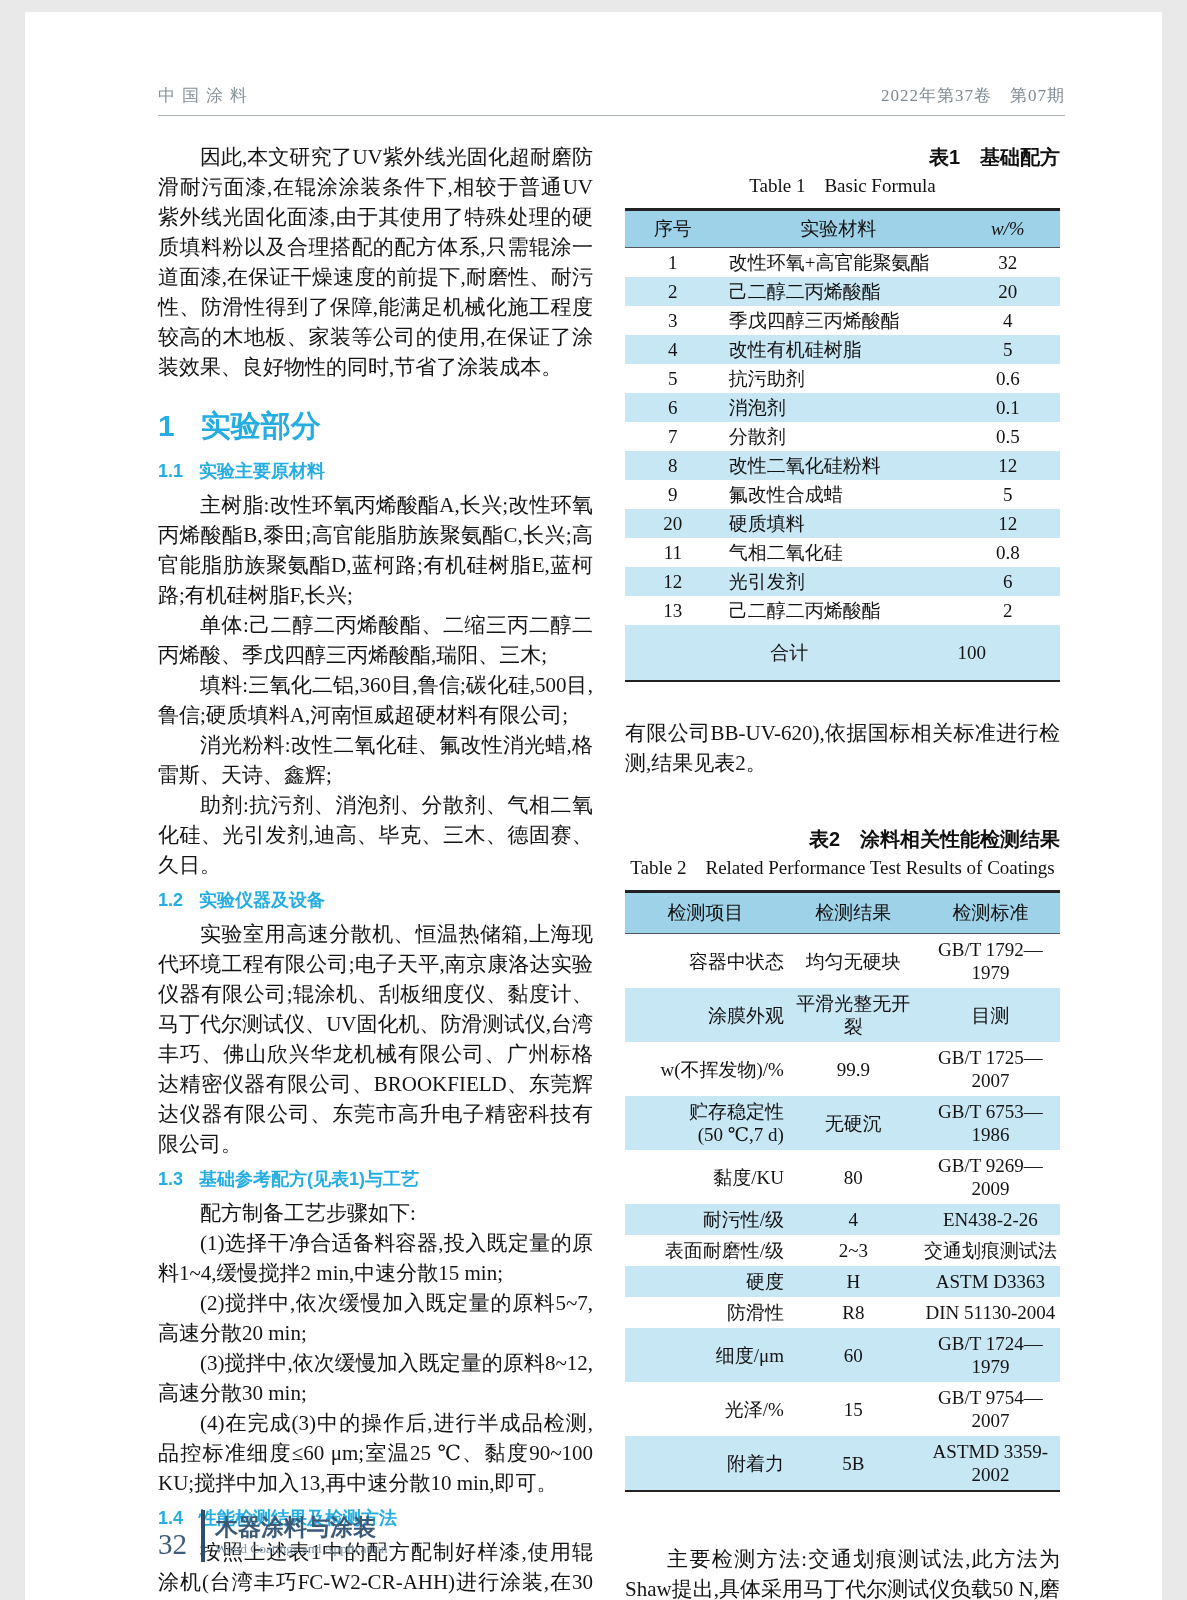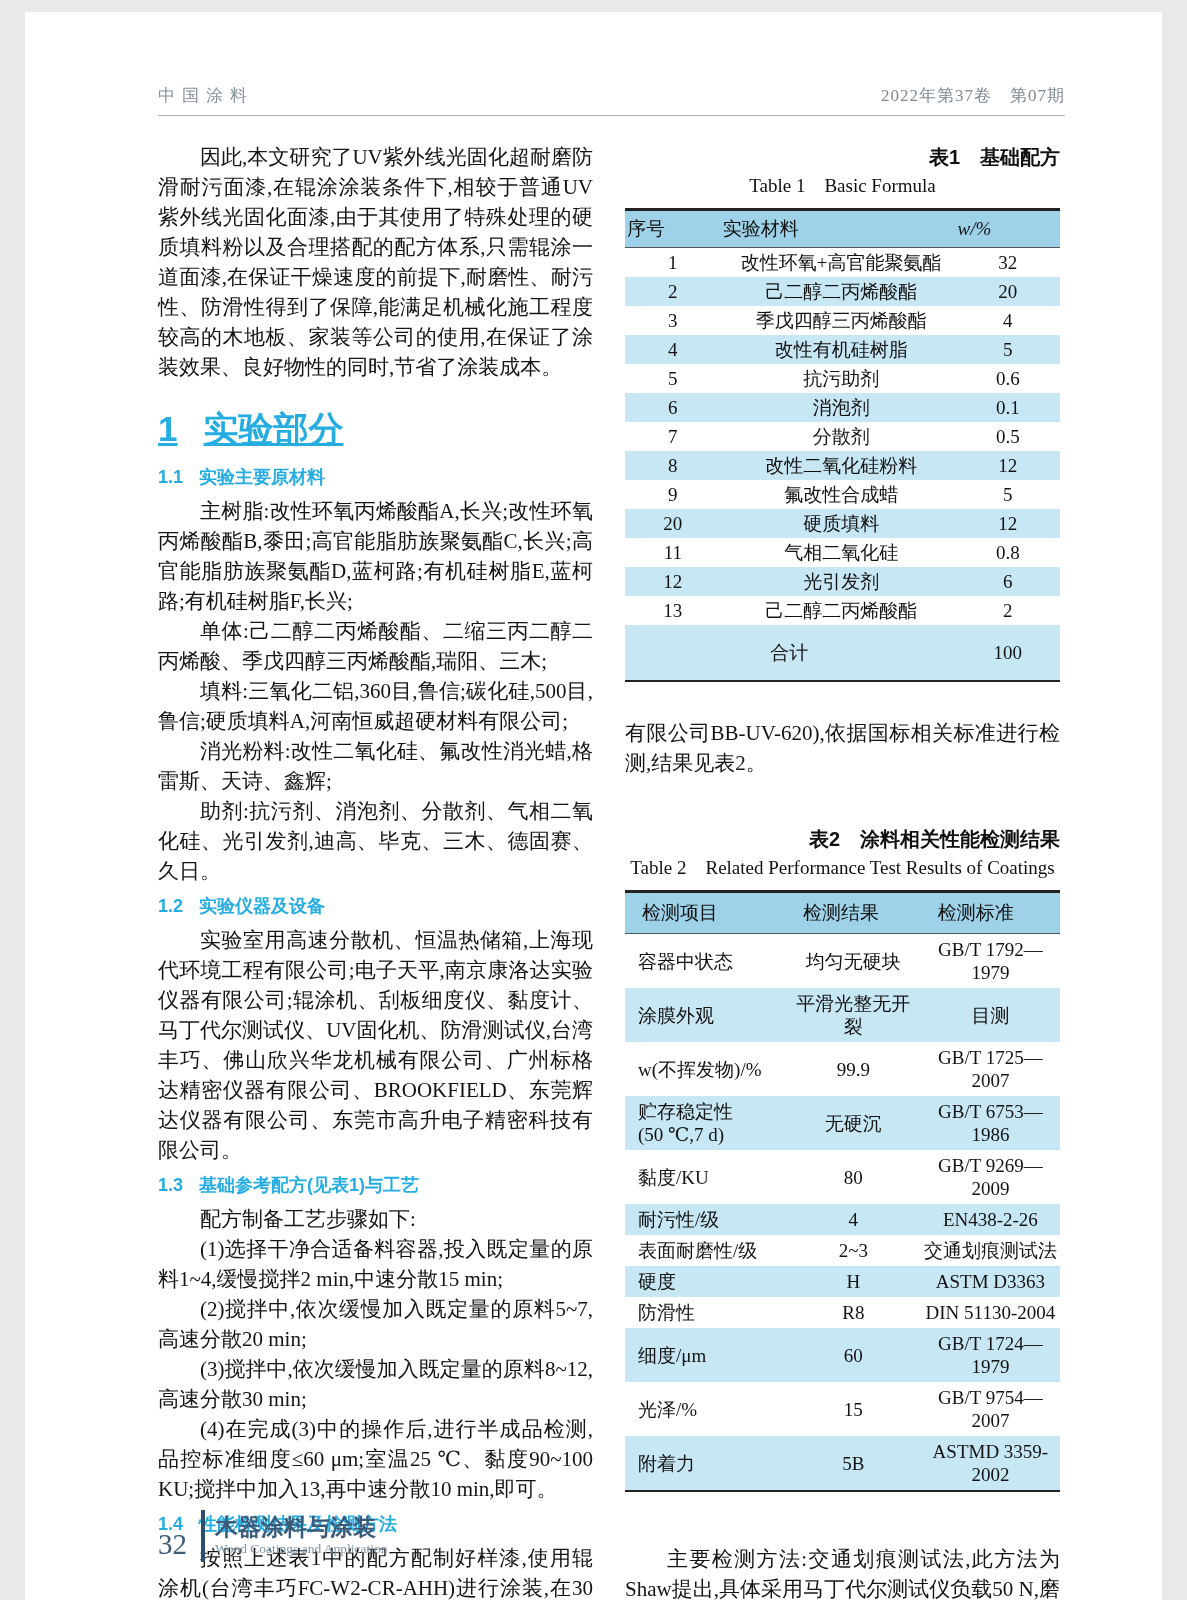--- a/index.html
+++ b/index.html
@@ -22,45 +22,45 @@
     font-size:17px;color:#87929a;
   }
   .pg-header .journal{letter-spacing:7px;}
   .pg-header .issue{letter-spacing:1px;color:#7e8a93;}
   
   .columns{position:absolute;top:116px;left:133px;width:902px;display:flex;gap:32px;}
   .col{width:435px;}
   p{margin:0;font-size:21px;line-height:30px;text-align:justify;text-indent:2em;}
   p.noindent{text-indent:0;}
   .h1{font-family:"Liberation Sans","DejaVu Sans",sans-serif;font-weight:bold;
-      font-size:35px;color:var(--accent);margin:24px 0 12px;text-decoration:underline;}
+      font-size:30px;color:var(--accent);margin:24px 0 12px;}
   .h1 .num{margin-right:26px;}
   .h2{font-family:"Liberation Sans","DejaVu Sans",sans-serif;font-weight:bold;
       font-size:18px;color:var(--accent);margin:8px 0 7px;}
   .h2 .num{margin-right:16px;}
   .mt-intro{margin-top:14px;}
   
   .tbl-title-cn{font-family:"Liberation Sans","DejaVu Sans",sans-serif;font-weight:bold;
       font-size:20px;text-align:right;margin:16px 0 3px;color:#101010;text-indent:0;line-height:26px;}
   .tbl-title-en{font-family:"Liberation Serif","DejaVu Serif",serif;font-weight:normal;
       font-size:19px;text-align:center;margin:0 0 10px;color:#101010;text-indent:0;line-height:25px;}
   table{width:100%;border-collapse:collapse;border-top:3px solid #222;border-bottom:2.5px solid #222;
       font-size:19px;color:#131313;}
-  thead th{background:var(--tbl-head);font-weight:normal;padding:5px 2px;text-align:left;
+  thead th{background:var(--tbl-head);font-weight:normal;padding:5px 2px;text-align:center;
       border-bottom:1px solid #555;}
   td{padding:3px 2px;text-align:center;line-height:23px;}
   tr.alt{background:var(--tbl-alt);}
   
   .t1 col.c1{width:22%;} .t1 col.c2{width:54%;} .t1 col.c3{width:24%;}
-  .t1 td:nth-child(2){text-align:center;padding-left:8px;font-family:Liberation Serif, serif;}
+  .t1 td:nth-child(2){text-align:left;padding-left:8px;font-family:Liberation Serif, serif;}
   .t1 .total-row td{padding:16px 2px;}
   .ital{font-style:italic;}
   
   .t2 col.c1{width:37%;} .t2 col.c2{width:31%;} .t2 col.c3{width:32%;}
-  .t2 td:first-child{text-align:left;padding-left:13px;white-space:pre-line;}
+  .t2 td:first-child{text-align:right;padding-left:13px;white-space:pre-line;}
   .t2 thead th{padding:7px 17px;}
   .t2 td{padding:4px 2px;}
   .gap-after-t1{margin-top:36px;}
   .gap-before-t2{margin-top:48px;}
   .gap-methods{margin-top:52px;}
   
   .pg-footer{position:absolute;left:133px;top:1498px;display:flex;align-items:center;}
   .pg-footer .pagenum{font-size:29px;color:#3c5d7a;margin-top:16px;}
   .pg-footer .vbar{width:4px;height:52px;background:#2e4f6b;margin:0 10px 0 14px;}
   .ft-cn{font-family:"Liberation Sans","DejaVu Sans",sans-serif;font-weight:bold;

